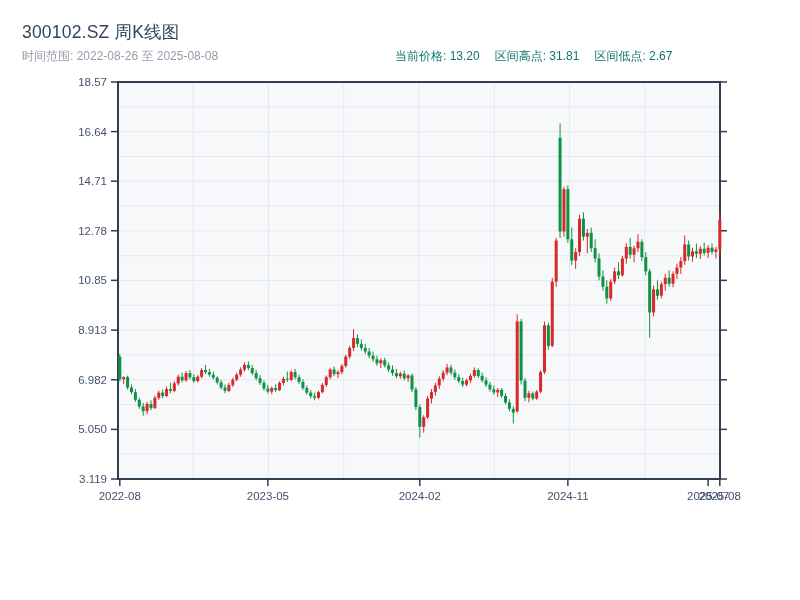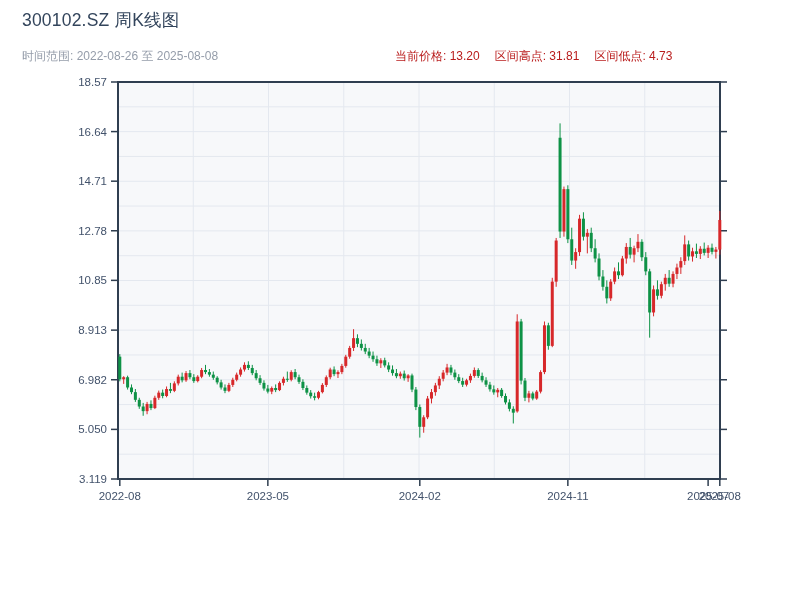--- a/index.html
+++ b/index.html
@@ -1,32 +1,32 @@
 <!DOCTYPE html>
 <html><head>
 <meta charset="utf-8">
 <style>
   html,body{margin:0;padding:0;background:#ffffff;}
   .page{position:relative;width:800px;height:600px;background:#ffffff;overflow:hidden;
         font-family:"Liberation Sans","DejaVu Sans",sans-serif;}
-  .title{position:absolute;left:22px;top:8px;font-size:17.5px;color:#33455c;letter-spacing:.2px;}
+  .title{position:absolute;left:22px;top:20px;font-size:17.5px;color:#33455c;letter-spacing:.2px;}
   .subrow{position:absolute;left:22px;top:48px;font-size:12px;color:#959daa;}
-  .statsrow{position:absolute;left:395px;top:48px;font-size:12px;color:#b91c1c;display:flex;gap:15px;white-space:nowrap;}
+  .statsrow{position:absolute;left:395px;top:48px;font-size:12px;color:#0f766e;display:flex;gap:15px;white-space:nowrap;}
   svg text{font-family:"Liberation Sans","DejaVu Sans",sans-serif;}
 </style>
 </head>
 <body>
 
 <div class="page">
   <div class="title">300102.SZ 周K线图</div>
   <div class="subrow">时间范围: 2022-08-26 至 2025-08-08</div>
   <div class="statsrow">
     <span>当前价格: 13.20</span>
     <span>区间高点: 31.81</span>
-    <span>区间低点: 4.73</span>
+    <span>区间低点: 2.67</span>
   </div>
   <svg id="chart" width="800" height="530" viewBox="0 0 800 530" style="position:absolute;left:0;top:70px;">
       <rect x="118" y="12" width="602" height="397" fill="#f7f8fa"></rect>
       <line x1="118" x2="720" y1="384.18749999999994" y2="384.18749999999994" stroke="#e4e8ef" stroke-width="1"></line>
       <line x1="118" x2="720" y1="359.37499999999994" y2="359.37499999999994" stroke="#e4e8ef" stroke-width="1"></line>
       <line x1="118" x2="720" y1="334.5625" y2="334.5625" stroke="#e4e8ef" stroke-width="1"></line>
       <line x1="118" x2="720" y1="309.75" y2="309.75" stroke="#e4e8ef" stroke-width="1"></line>
       <line x1="118" x2="720" y1="284.9375" y2="284.9375" stroke="#e4e8ef" stroke-width="1"></line>
       <line x1="118" x2="720" y1="260.12499999999994" y2="260.12499999999994" stroke="#e4e8ef" stroke-width="1"></line>
       <line x1="118" x2="720" y1="235.3125" y2="235.3125" stroke="#e4e8ef" stroke-width="1"></line>

